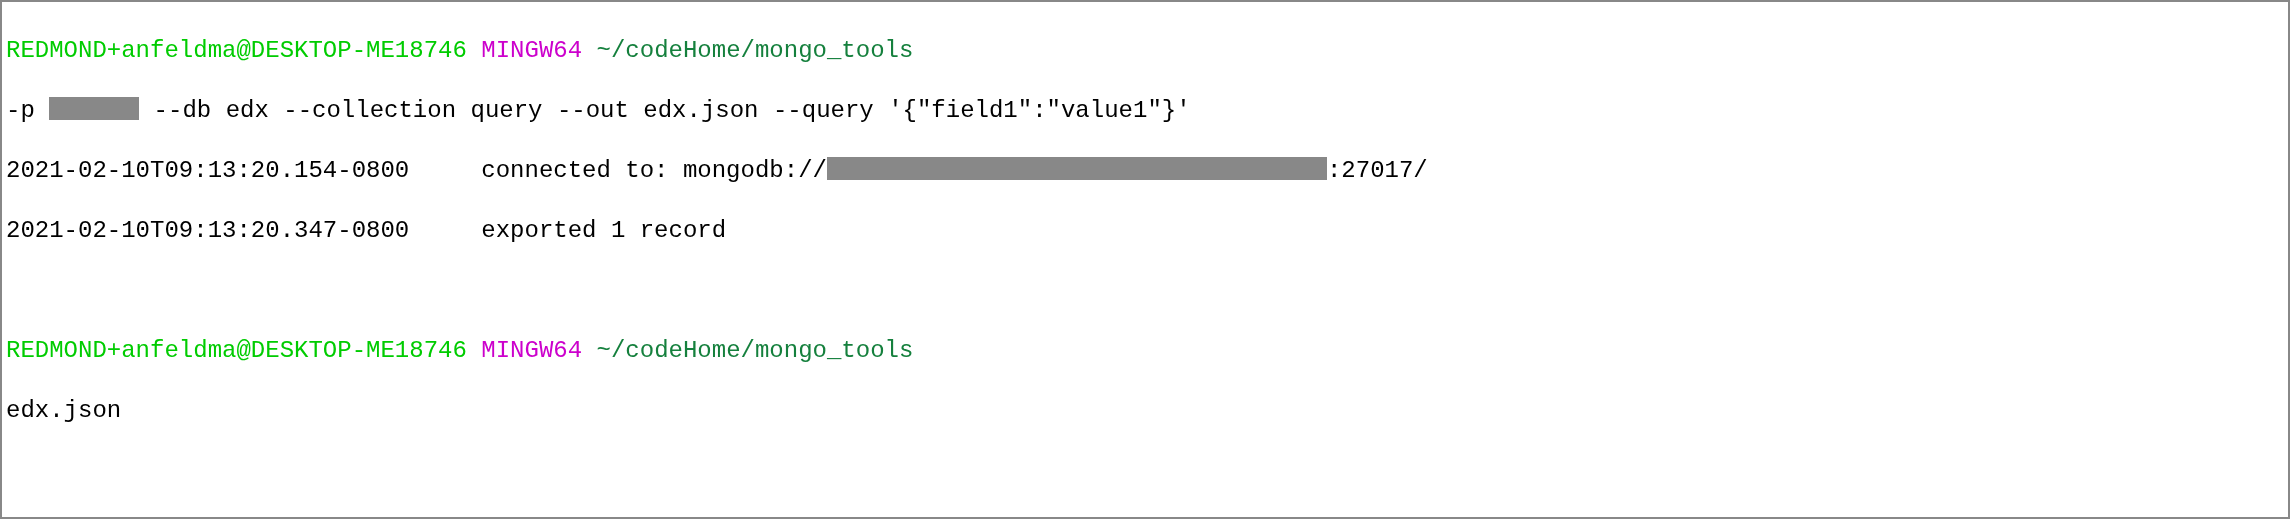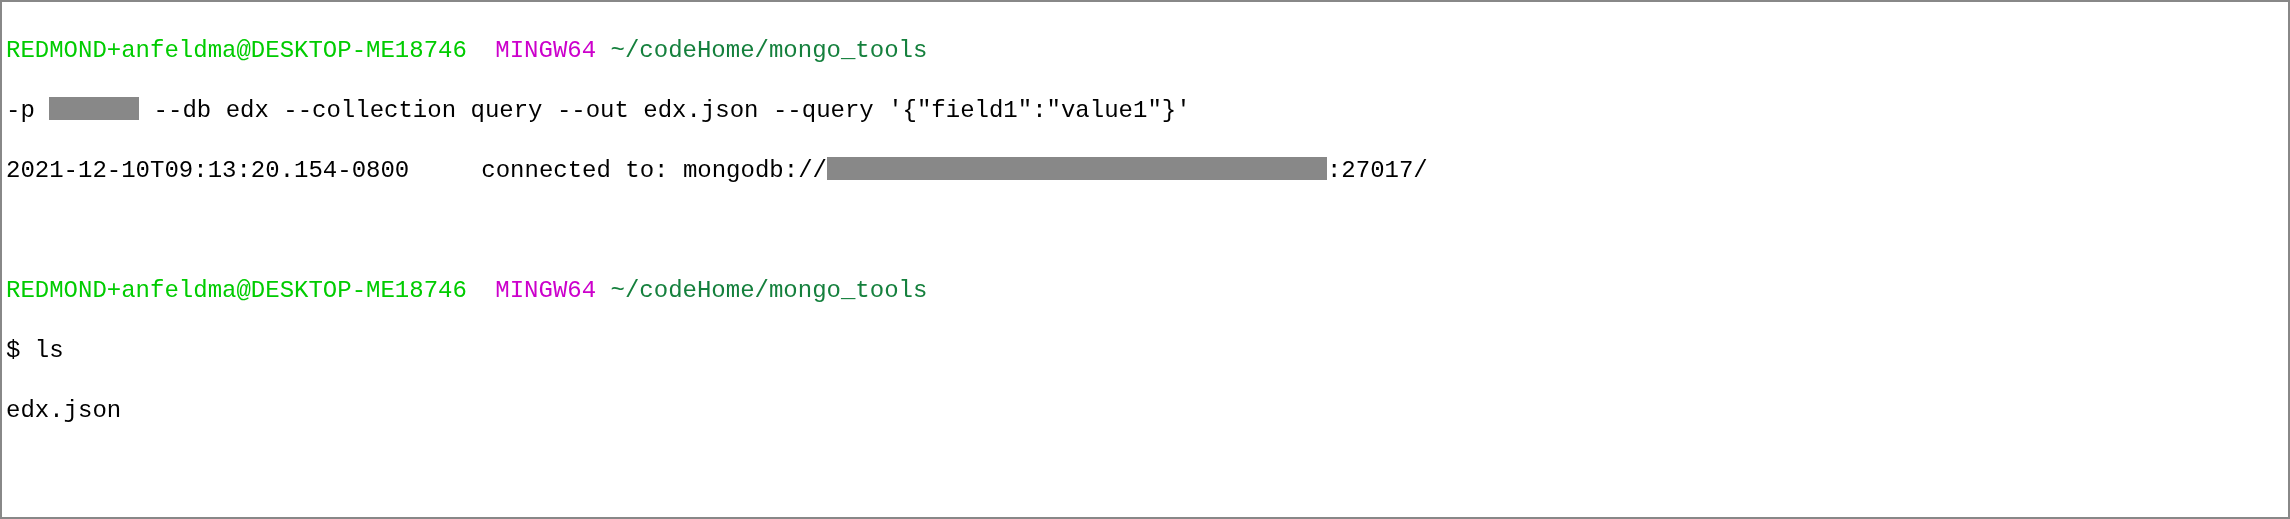--- a/index.html
+++ b/index.html
@@ -20,21 +20,20 @@
     }
     .terminal {
       white-space: pre-wrap;
       word-break: break-all;
     }
     .prompt-user {
       color: #00cc00;
     }
     .prompt-sys {
       color: #cc00cc;
-      margin-left: 14px;
     }
     .prompt-path {
       color: #15803d;
     }
     .prompt-dollar {
       color: #000;
     }
     .cmd {
       color: #000;
     }
@@ -55,22 +54,22 @@
     .blank-line {
       height: 1.25em;
     }
   </style>
 </head>
 <body>
 
 <div class="terminal">
 <span class="line"><span class="prompt-user">REDMOND+anfeldma@DESKTOP-ME18746</span> <span class="prompt-sys">MINGW64</span> <span class="prompt-path">~/codeHome/mongo_tools</span></span>
 <span class="line"><span class="cmd">-p </span><span class="redacted" style="width:90px"></span><span class="cmd"> --db edx --collection query --out edx.json --query '{"field1":"value1"}'</span></span>
-<span class="line output"><span>2021-12-10T09:13:20.154-0800     connected to: mongodb://</span><span class="redacted" style="width:500px"></span><span>:27017/</span></span>
+<span class="line output"><span>2021-02-10T09:13:20.154-0800     connected to: mongodb://</span><span class="redacted" style="width:500px"></span><span>:27017/</span></span>
+<span class="line output">2021-02-10T09:13:20.347-0800     exported 1 record</span>
 <div class="blank-line"></div>
 <span class="line"><span class="prompt-user">REDMOND+anfeldma@DESKTOP-ME18746</span> <span class="prompt-sys">MINGW64</span> <span class="prompt-path">~/codeHome/mongo_tools</span></span>
-<span class="line"><span class="prompt-dollar">$ </span><span class="cmd">ls</span></span>
 <span class="line output">edx.json</span>
 
 
 
 
 </div>
 
 </body></html>

